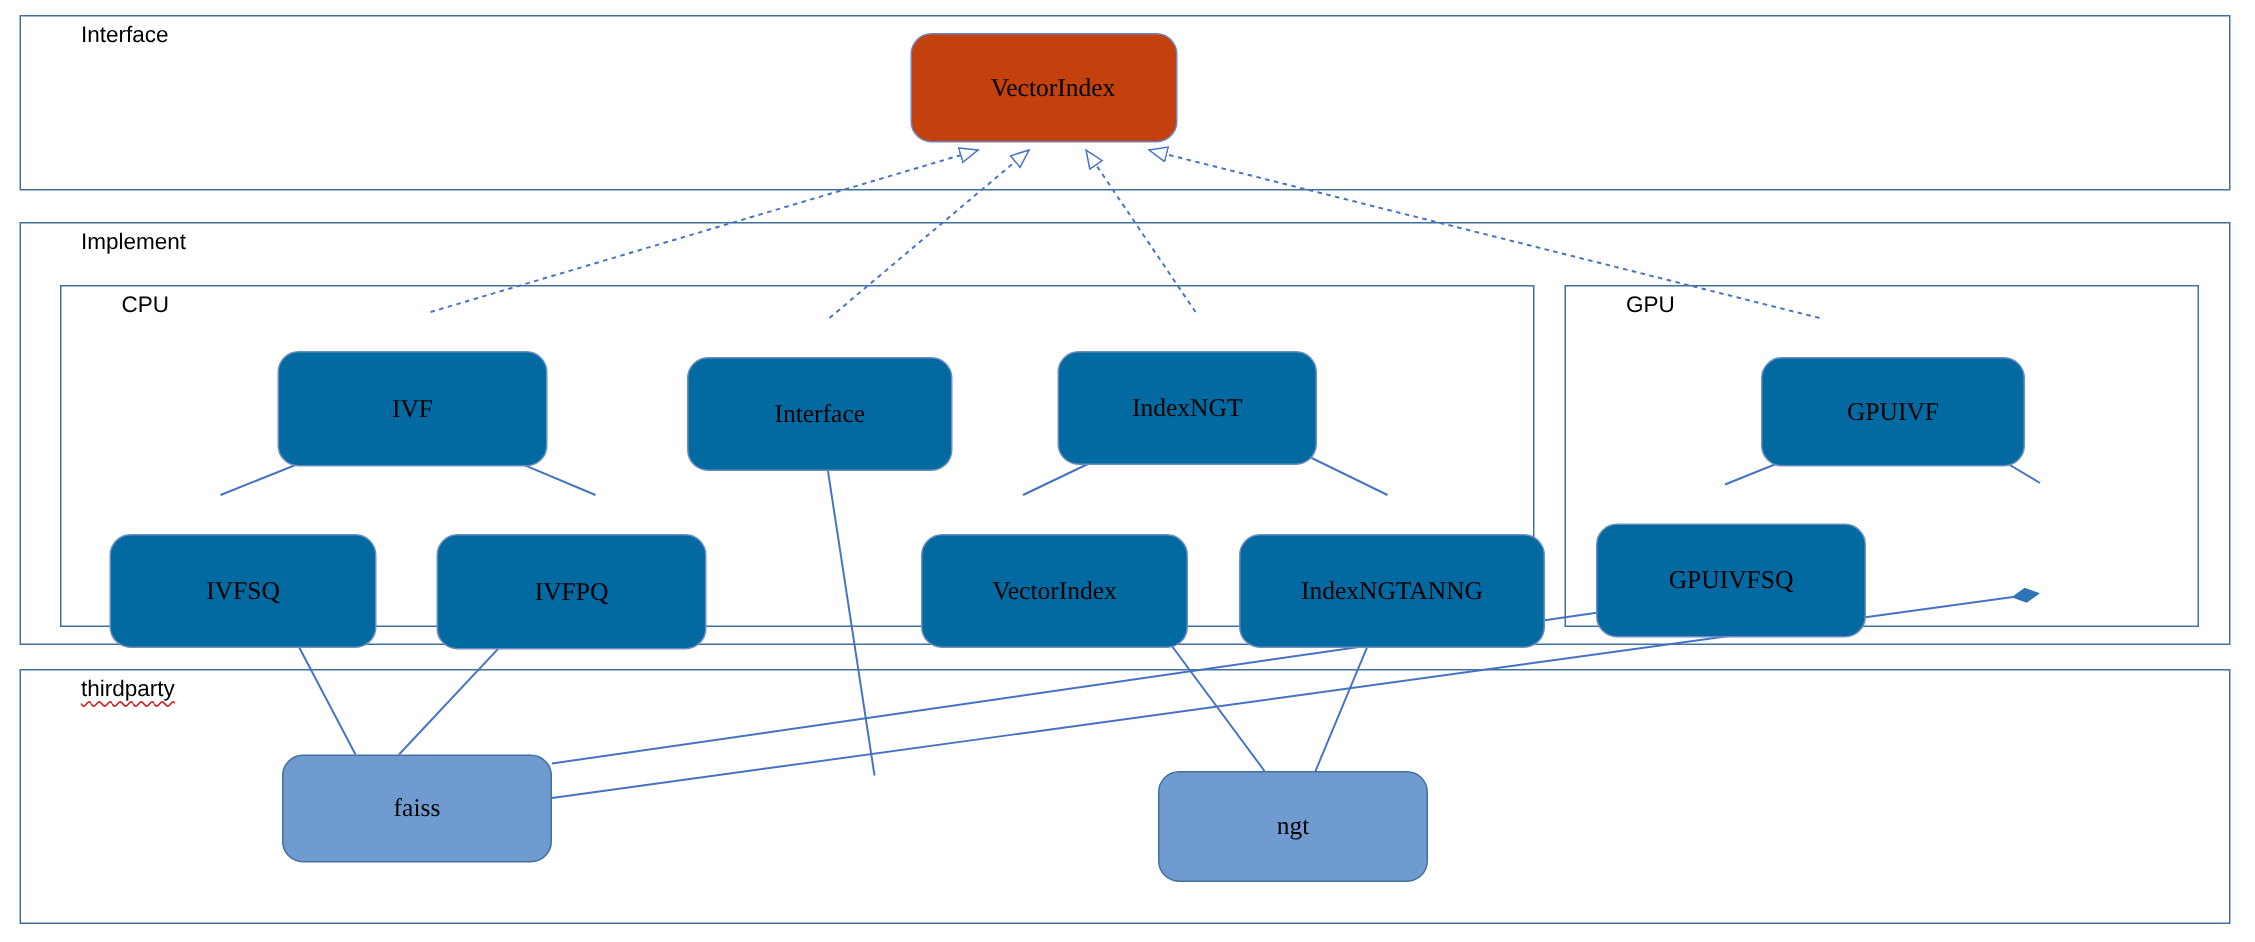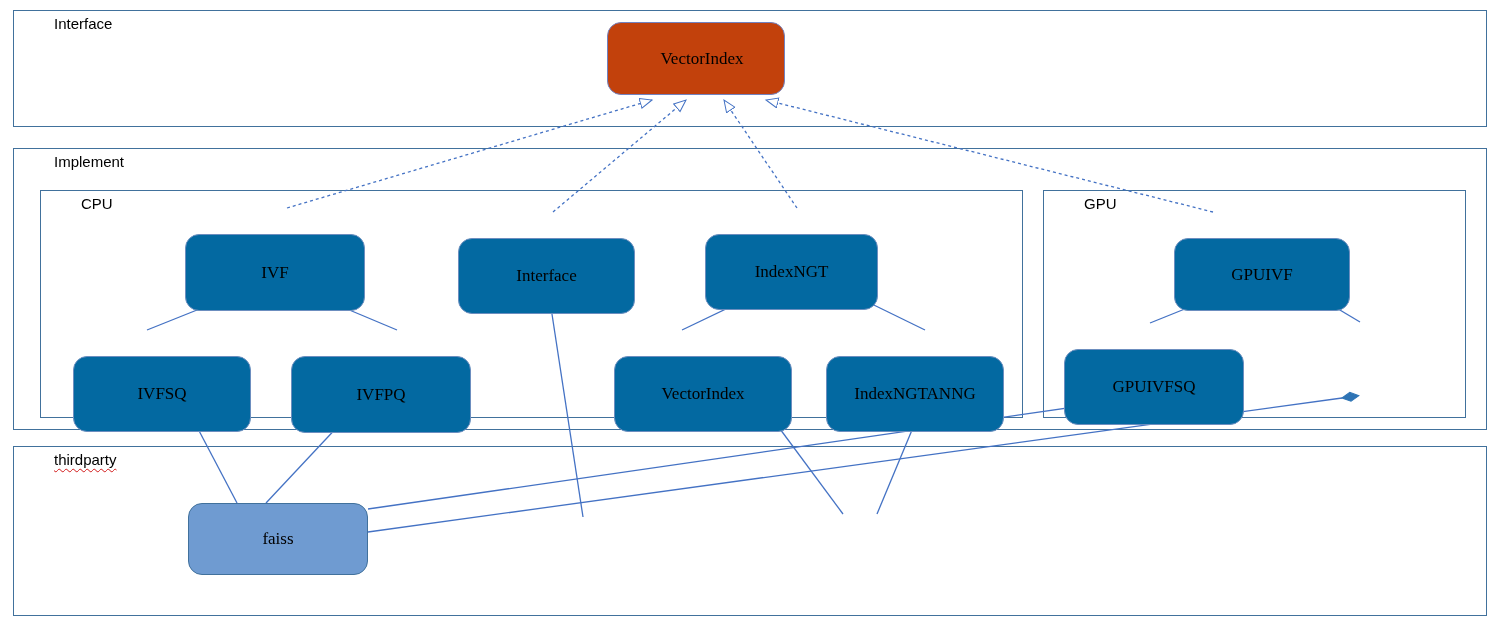--- a/index.html
+++ b/index.html
@@ -95,24 +95,27 @@
 
   <div class="node green" style="left:73px;top:330px;width:178px;height:76px">
     <span>IVFSQ</span>
   </div>
   <div class="node green" style="left:291px;top:330px;width:180px;height:77px">
     <span>IVFPQ</span>
   </div>
   <div class="node green" style="left:614px;top:330px;width:178px;height:76px">
     <span>VectorIndex</span>
   </div>
-  <div class="node green" style="left:826px;top:330px;width:178px;height:76px">
+  <div class="node green" style="left:826px;top:330px;width:204px;height:76px">
     <span>IndexNGTANNG</span>
   </div>
   <div class="node green" style="left:1064px;top:323px;width:180px;height:76px">
     <span>GPUIVFSQ</span>
   </div>
 
   <div class="node blue" style="left:188px;top:503px;width:180px;height:72px">
     <span>faiss</span>
   </div>
+  <div class="node blue" style="left:772px;top:514px;width:180px;height:74px">
+    <span>ngt</span>
+  </div>
 
 </div>
 
 </body></html>

